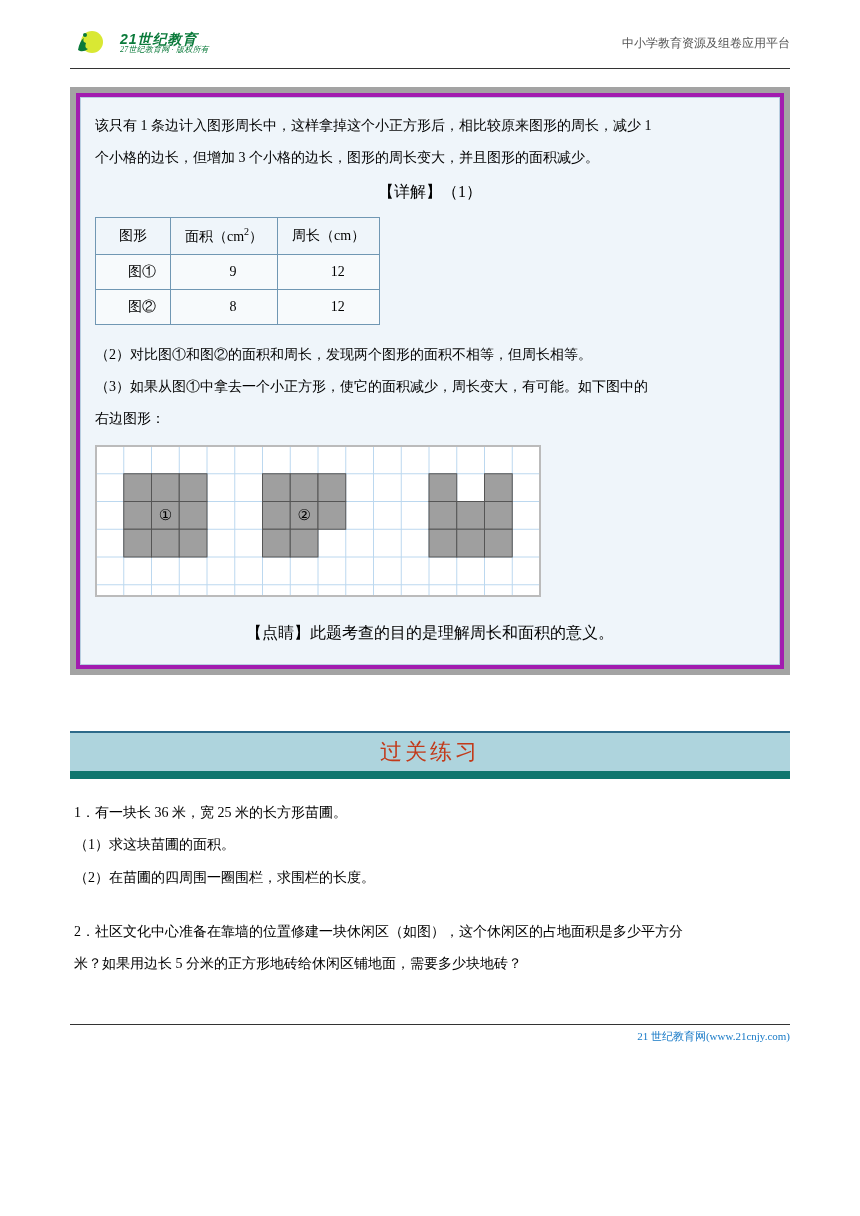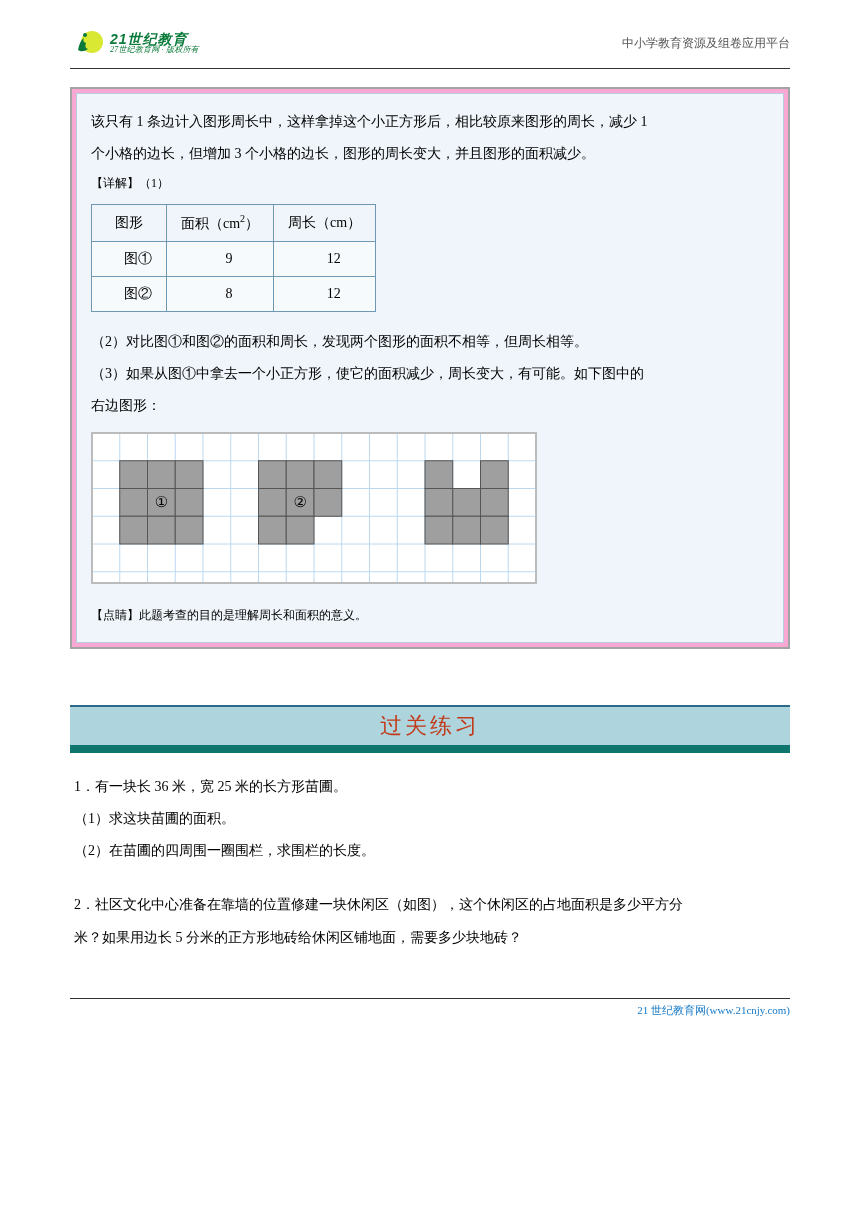--- a/index.html
+++ b/index.html
@@ -17,21 +17,21 @@
   }
   .header {
     display: flex;
     justify-content: space-between;
     align-items: center;
     margin-bottom: 10px;
   }
   .logo {
     display: flex;
     align-items: center;
-    gap: 6px;
+    gap: 16px;
   }
   .logo-icon {
     width: 34px;
     height: 30px;
     position: relative;
   }
   .logo-text {
     display: flex;
     flex-direction: column;
     line-height: 1;
@@ -54,38 +54,39 @@
     font-size: 12px;
     color: #555;
     font-family: "SimSun", serif;
   }
   .hr-top {
     border: none;
     border-top: 1.5px solid #333;
     margin-bottom: 18px;
   }
   .content-box {
-    border: 2px solid #a3a3a3;
-    background: #f9a8d4;
+    border: 6px solid #a3a3a3;
+    background: #a21caf;
     padding: 4px;
   }
   .inner-box {
     border: 1px solid #b8cfe0;
     background: #eff5fa;
     padding: 12px 14px;
   }
   .body-line {
     line-height: 2.3;
     font-size: 14px;
     font-family: "SimSun", serif;
   }
   .section-label {
     font-family: "SimSun", serif;
     line-height: 2.3;
-    font-size: 12px;
+    font-size: 16px;
+    text-align: center;
   }
   .data-table {
     border-collapse: collapse;
     margin: 6px 0 14px 0;
   }
   .data-table th, .data-table td {
     border: 1.5px solid #7097b3;
     padding: 8px 14px;
     text-align: center;
     font-size: 14px;

